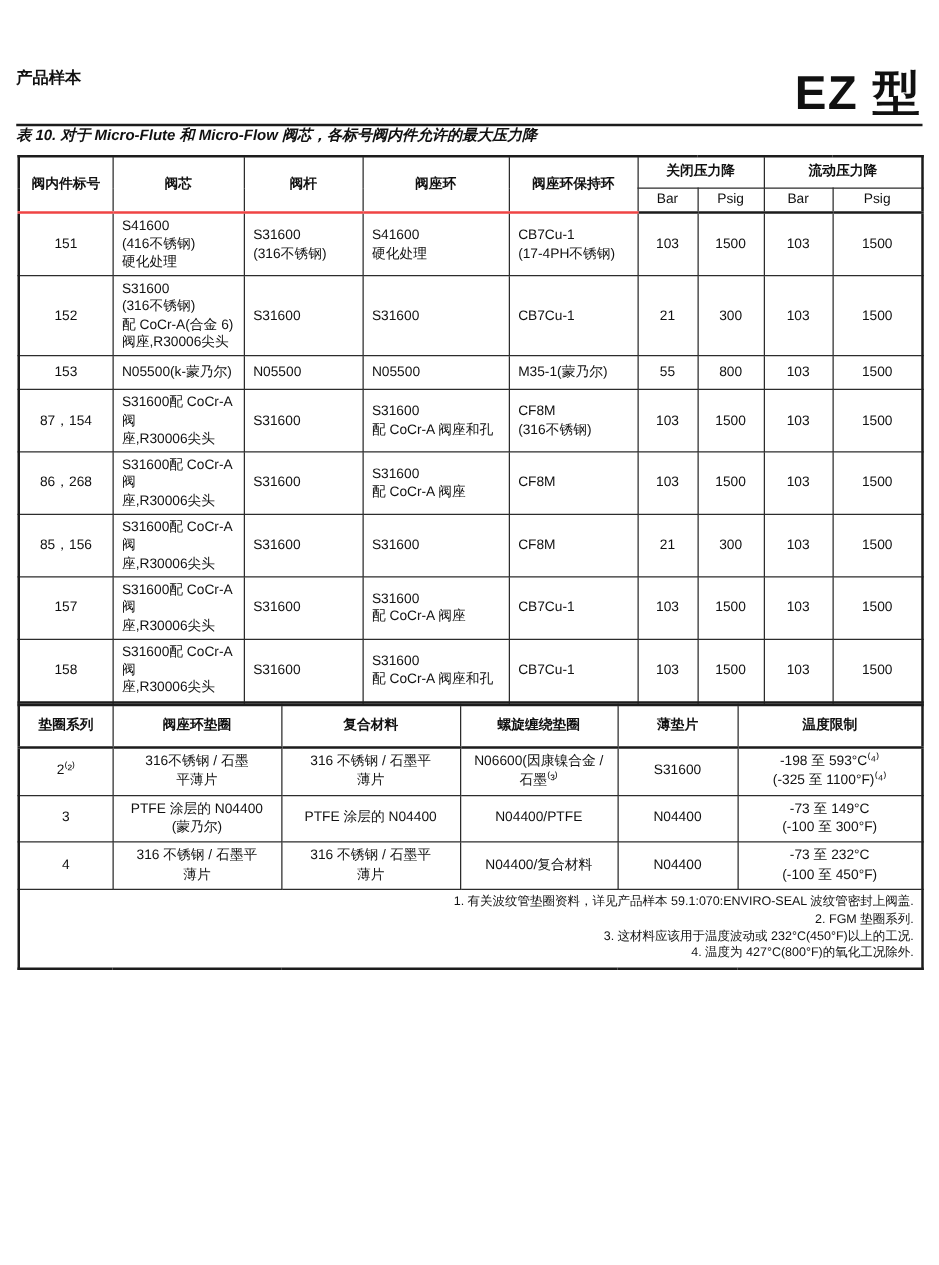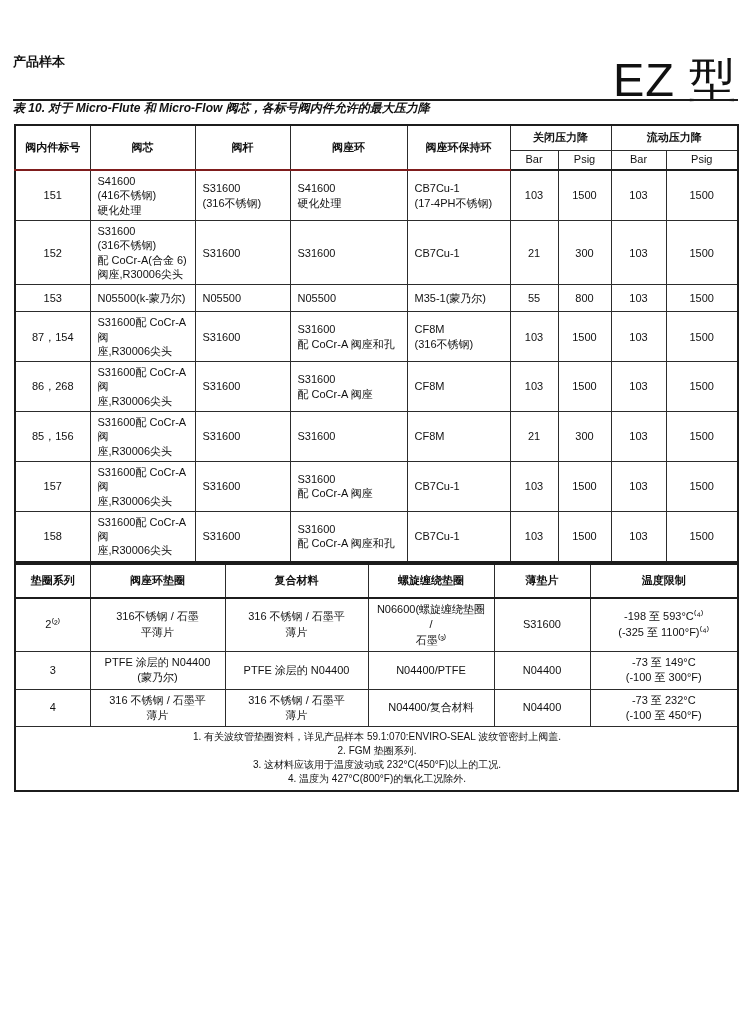--- a/index.html
+++ b/index.html
@@ -9,21 +9,21 @@
     font-family:"Liberation Sans", sans-serif; color:#111;
   }
   .page { position:relative; width:751px; height:1012px; overflow:hidden;margin-top:48px; }
 
   
   .doc-header { padding:7px 14px 0 13px; }
   .doc-type  { font-size:13px; font-weight:bold; line-height:1.15; }
   .doc-number, .doc-date { font-size:12px; line-height:1.2; margin-top:2px; }
   .product-title {
     position:absolute; top:8px; right:14px;
-    font-size:47px; font-weight:400; line-height:1; letter-spacing:1px;
+    font-size:38px; font-weight:700; line-height:1; letter-spacing:1px;
   }
   .header-rule { position:absolute; left:13px; right:13px; top:51px; height:2px; background:#1c1c1c; }
 
   
   .caption {
     margin:30px 0 7px 13px; font-size:12px;
     font-style:italic; font-weight:bold;
   }
   .caption.c11 { margin-top:26px; }
 
@@ -37,32 +37,32 @@
   th {
     font-size:11px; font-weight:bold; text-align:center;
     vertical-align:middle; padding:2px 3px; line-height:1.25;
   }
   td {
     font-size:11px; vertical-align:middle; padding:3px 6px;
     white-space:pre-line; line-height:1.3; height:27px;
   }
 
   
-  .t10 thead th.deep { border-bottom:2px solid #7f1d1d; height:45px; }
+  .t10 thead th.deep { border-bottom:2px solid #ef4444; height:45px; }
   .t10 thead tr.grp th { height:26px; }
   .t10 thead tr.sub th { border-bottom:2px solid #1c1c1c; height:18px; font-weight:normal; }
   .t10 td { text-align:center; }
   .t10 td:nth-child(2), .t10 td:nth-child(3),
   .t10 td:nth-child(4), .t10 td:nth-child(5) { text-align:left; padding-left:7px; }
 
   
   .t11 thead th { border-bottom:2px solid #1c1c1c; height:34px; }
   .t11 td { text-align:center; line-height:1.4; }
   .t11 tfoot td {
-    text-align:center; font-size:10px; line-height:1.38;
+    text-align:right; font-size:10px; line-height:1.38;
     padding:3px 6px 4px 7px; height:auto; white-space:normal;
   }
   .footnote-line { margin:0; }
 
   .page-number { position:absolute; right:20px; bottom:10px; font-size:11px; }
 </style>
 </head>
 <body>
 
 <div class="page">
@@ -234,21 +234,21 @@
         <th>温度限制</th>
       </tr>
     </thead>
     <tbody>
         <tr>
           <td>2⁽²⁾</td>
           <td>316不锈钢 / 石墨
 平薄片</td>
           <td>316 不锈钢 / 石墨平
 薄片</td>
-          <td>N06600(螺旋缠绕垫圈 /
+          <td>N06600(因康镍合金 /
 石墨⁽³⁾</td>
           <td>S31600</td>
           <td>-198 至 593°C⁽⁴⁾
 (-325 至 1100°F)⁽⁴⁾</td>
         </tr>
         <tr>
           <td>3</td>
           <td>PTFE 涂层的 N04400
 (蒙乃尔)</td>
           <td>PTFE 涂层的 N04400</td>

